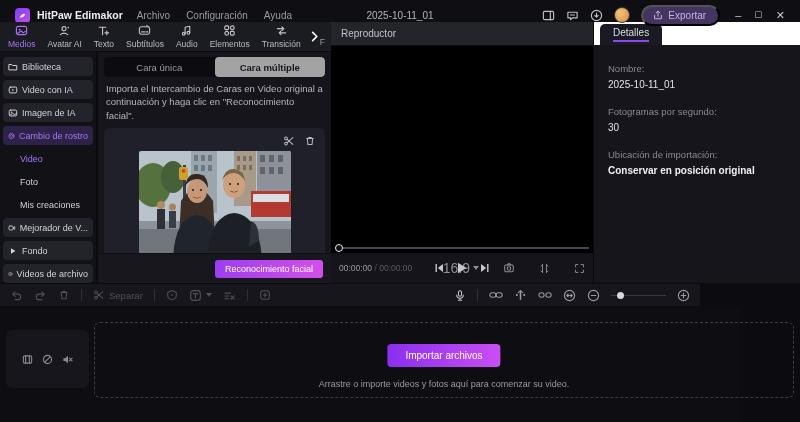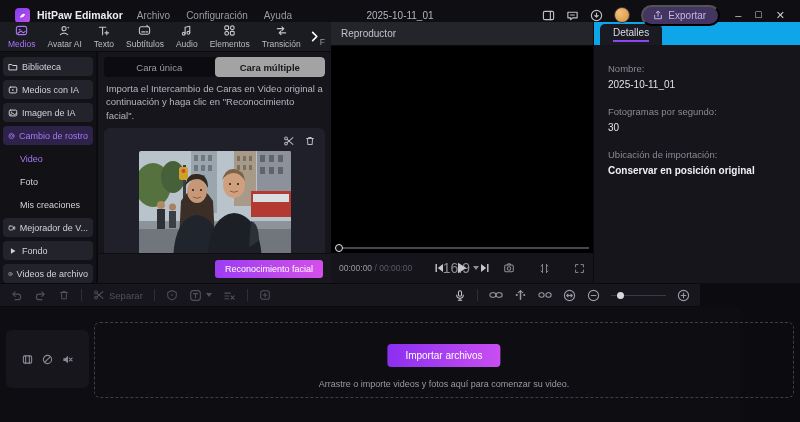--- a/index.html
+++ b/index.html
@@ -67,21 +67,21 @@
                 background:#101014; border:1.5px solid #e8e8ec; }
   .player-controls { position:absolute; left:0; right:0; bottom:0; height:30px; background:#14141a;
                      display:flex; align-items:center; padding:0 8px; }
   .timecode { font-size:8.5px; color:#9a9aa2; white-space:nowrap; }
   .timecode .dim { color:#5a5a64; }
   .transport { position:absolute; left:50%; transform:translateX(-50%); display:flex; align-items:center; gap:13px; color:#c6c6cc; }
   .pc-right { margin-left:auto; display:flex; align-items:center; gap:24px; color:#8e8e96; font-size:14px; }
   .caret { width:0; height:0; border-left:3px solid transparent; border-right:3px solid transparent; border-top:4px solid #8e8e96; display:inline-block; }
 
   
-  .details { position:absolute; left:593px; top:22px; width:207px; height:261px; background:#0ea5e9; border-left:1px solid #0a0a0e; }
+  .details { position:absolute; left:593px; top:22px; width:207px; height:261px; background:#ffffff; border-left:1px solid #0a0a0e; }
   .details-tabrow { height:23px; display:flex; align-items:flex-end; padding-left:6px; }
   .details-tab { height:21px; padding:0 13px; background:#1a1a22; border-radius:5px 5px 0 0;
                  display:flex; align-items:center; font-size:10px; color:#dcdce2; }
   .details-tab span { border-bottom:2px solid #8f46f0; padding-bottom:2px; }
   .details-body { background:#15151b; height:238px; padding:6px 14px; }
   .f-label { color:#8a8a92; font-size:9.5px; margin-top:12px; }
   .f-value { color:#e2e2e8; font-size:10px; margin-top:5px; }
   .f-value.strong { color:#f0f0f4; font-weight:bold; }
 
   
@@ -231,21 +231,21 @@
       <svg class="ic" width="10" height="10" viewBox="0 0 12 12">
           <path d="M1.5 3 h3 l1 1.2 h5 v5.3 h-9 z"></path>
         </svg>
       <span>Biblioteca</span>
     </div>
     <div class="side-item">
       <svg class="ic" width="10" height="10" viewBox="0 0 12 12">
           <rect x="1.5" y="2.5" width="9" height="7" rx="1.5"></rect>
           <path d="M5 4.8 l2.4 1.2 l-2.4 1.2 z" fill="currentColor" stroke="none"></path>
         </svg>
-      <span>Medios con IA</span>
+      <span>Video con IA</span>
     </div>
     <div class="side-item">
       <svg class="ic" width="10" height="10" viewBox="0 0 12 12">
           <rect x="1.5" y="2.5" width="9" height="7" rx="1.5"></rect>
           <circle cx="4.2" cy="5" r=".8" fill="currentColor" stroke="none"></circle>
           <path d="M2.5 8.5 L5.5 6.3 L8 8 L10 6.8"></path>
         </svg>
       <span>Imagen de IA</span>
     </div>
     <div class="side-item active">

